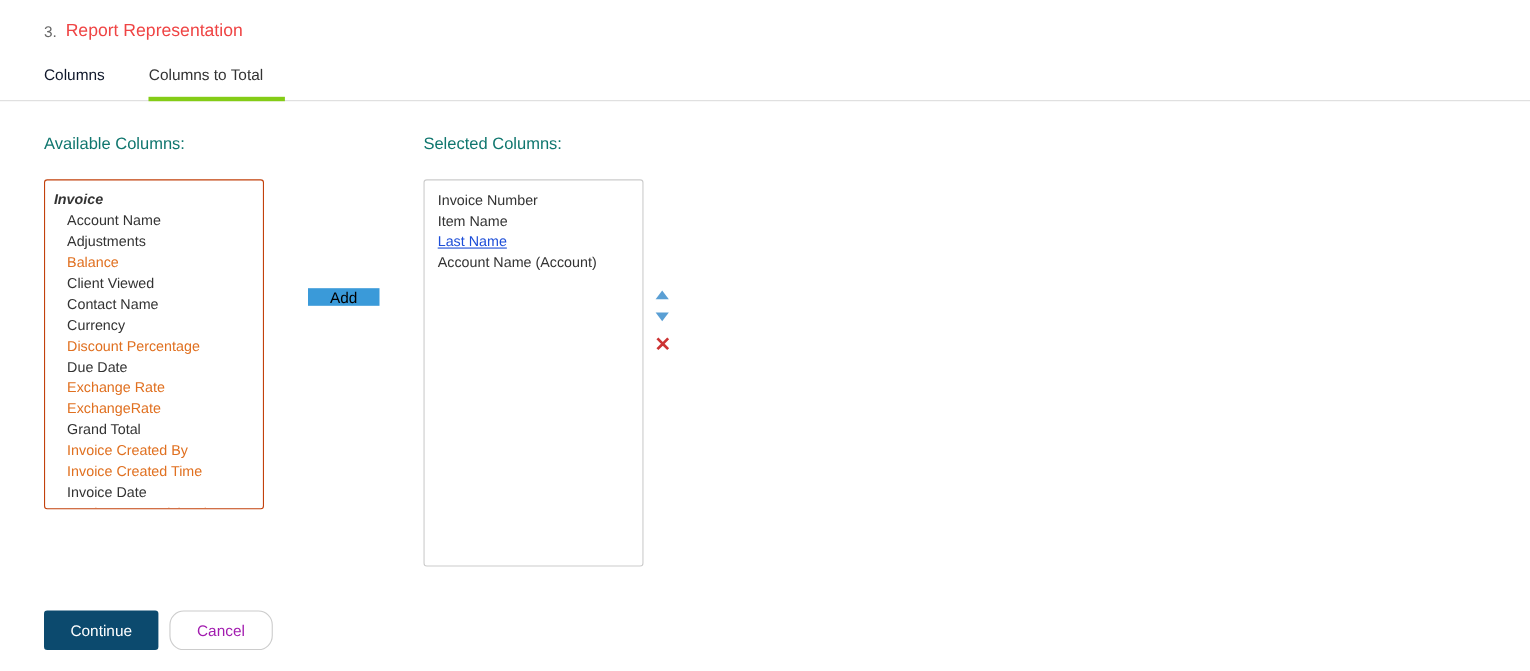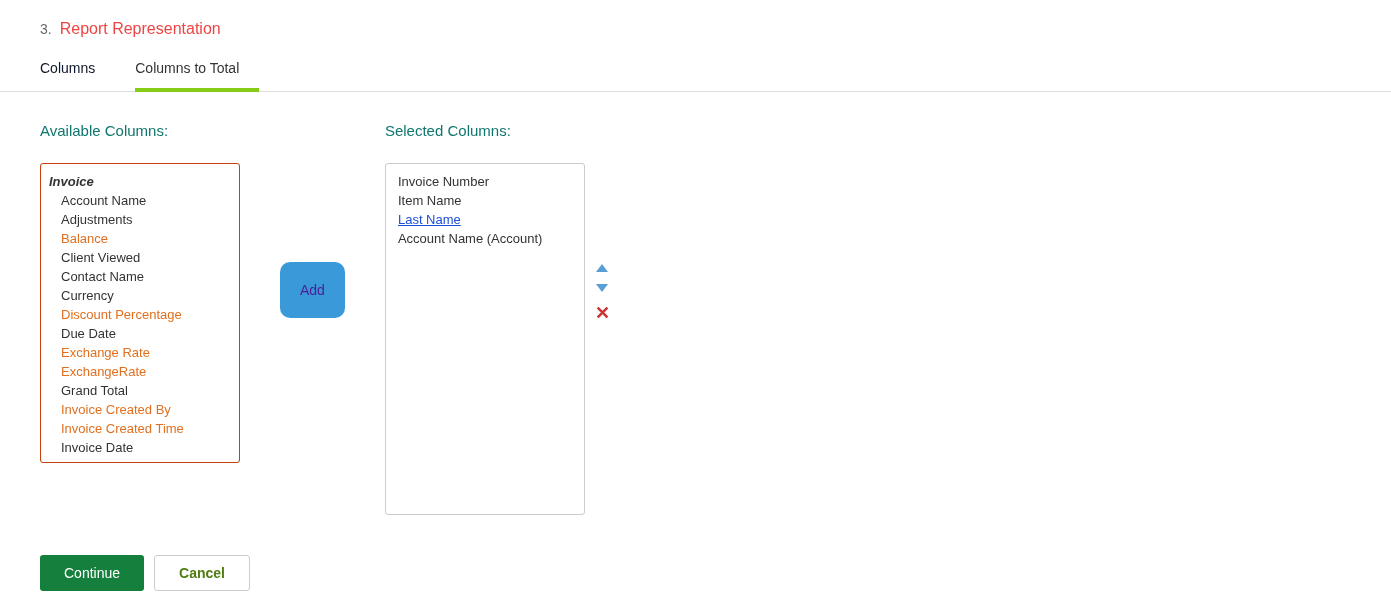--- a/index.html
+++ b/index.html
@@ -98,24 +98,24 @@
       color: #1d4ed8;
       text-decoration: underline;
     }
     .add-btn-container {
       display: flex;
       align-items: center;
       padding-top: 140px;
     }
     .add-btn {
       background: #3a9ad9;
-      color: #4c1d95;
+      color: #000000;
       border: none;
-      border-radius: 10px;
-      padding: 20px 20px;
+      border-radius: 0;
+      padding: 0 20px;
       font-size: 14px;
       cursor: pointer;
     }
     .selected-columns-area {
       display: flex;
       align-items: flex-start;
       gap: 8px;
     }
     .controls-column {
       display: flex;
@@ -153,37 +153,36 @@
       font-size: 18px;
       font-weight: bold;
       line-height: 1;
     }
     .footer-buttons {
       margin-top: 40px;
       display: flex;
       gap: 10px;
     }
     .continue-btn {
-      background: #15803d;
+      background: #0c4a6e;
       color: #fff;
       border: none;
       border-radius: 3px;
       padding: 9px 24px;
       font-size: 14px;
       cursor: pointer;
     }
     .cancel-btn {
       background: #fff;
-      color: #4d7c0f;
+      color: #a21caf;
       border: 1px solid #ccc;
-      border-radius: 3px;
+      border-radius: 13px;
       padding: 9px 24px;
       font-size: 14px;
       cursor: pointer;
-      font-weight: bold;
     }
   </style>
 </head>
 <body>
 
 <div class="page-header">
   <span class="step-number">3.</span>
   <span class="page-title">Report Representation</span>
 </div>
 

